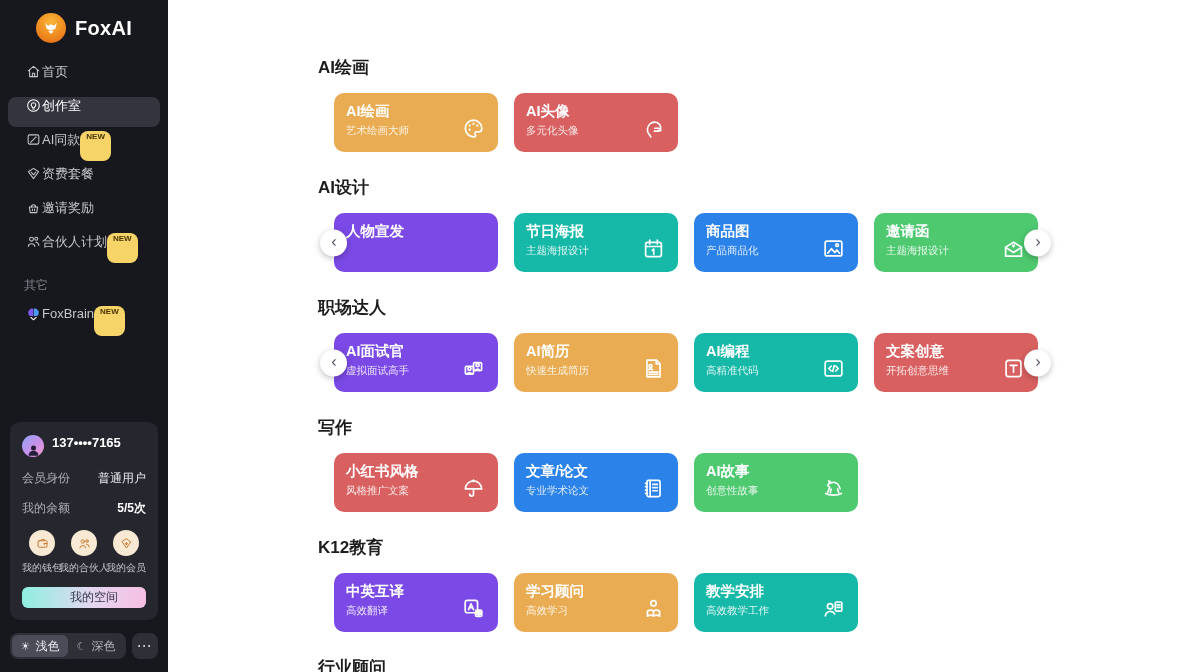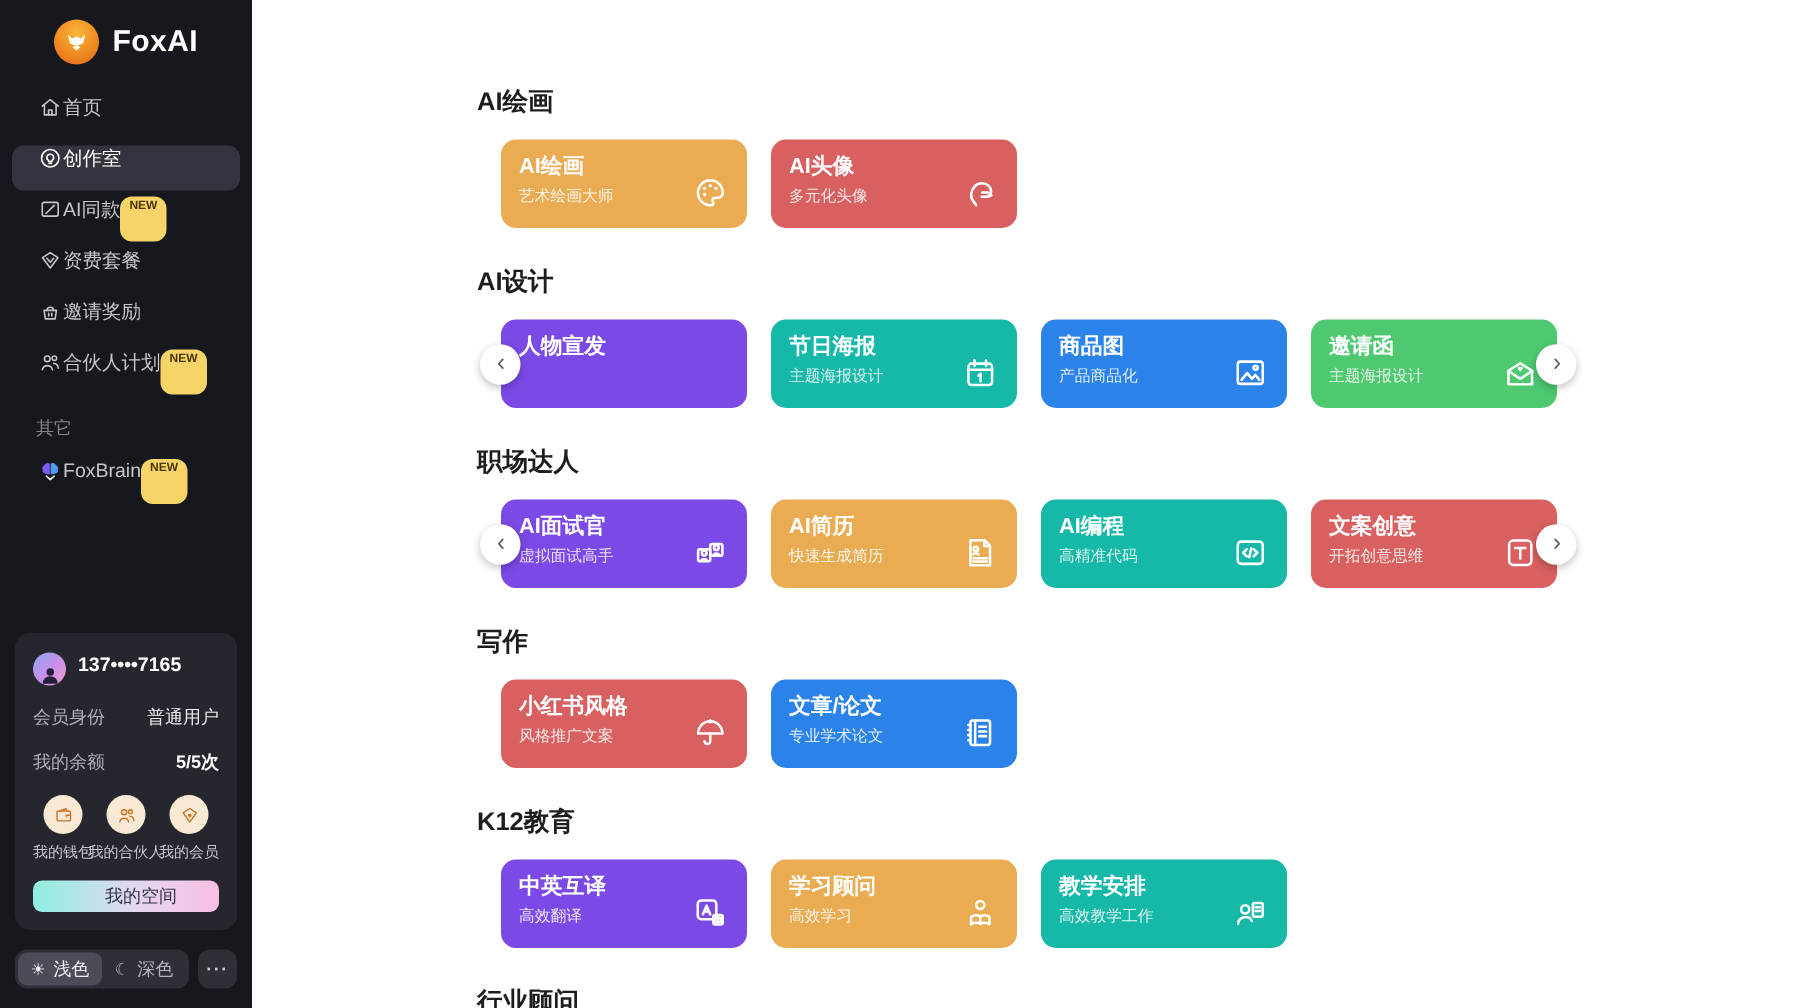--- a/index.html
+++ b/index.html
@@ -538,20 +538,27 @@
   </div>
 
   <div class="card" style="background: rgb(43, 130, 232);">
     <div class="card-title">文章/论文</div>
     <div class="card-subtitle">专业学术论文</div>
     <svg class="card-icon">
             <use href="#sym-book-icon"></use>
           </svg>
   </div>
 
+  <div class="card" style="background: rgb(78, 201, 112);">
+    <div class="card-title">AI故事</div>
+    <div class="card-subtitle">创意性故事</div>
+    <svg class="card-icon">
+            <use href="#sym-story-icon"></use>
+          </svg>
+  </div>
 </div>
   </section>
 
   <section class="section">
     <h2 class="section-title">K12教育</h2>
     <div class="card-row">
   <div class="card" style="background: rgb(123, 73, 230);">
     <div class="card-title">中英互译</div>
     <div class="card-subtitle">高效翻译</div>
     <svg class="card-icon">

